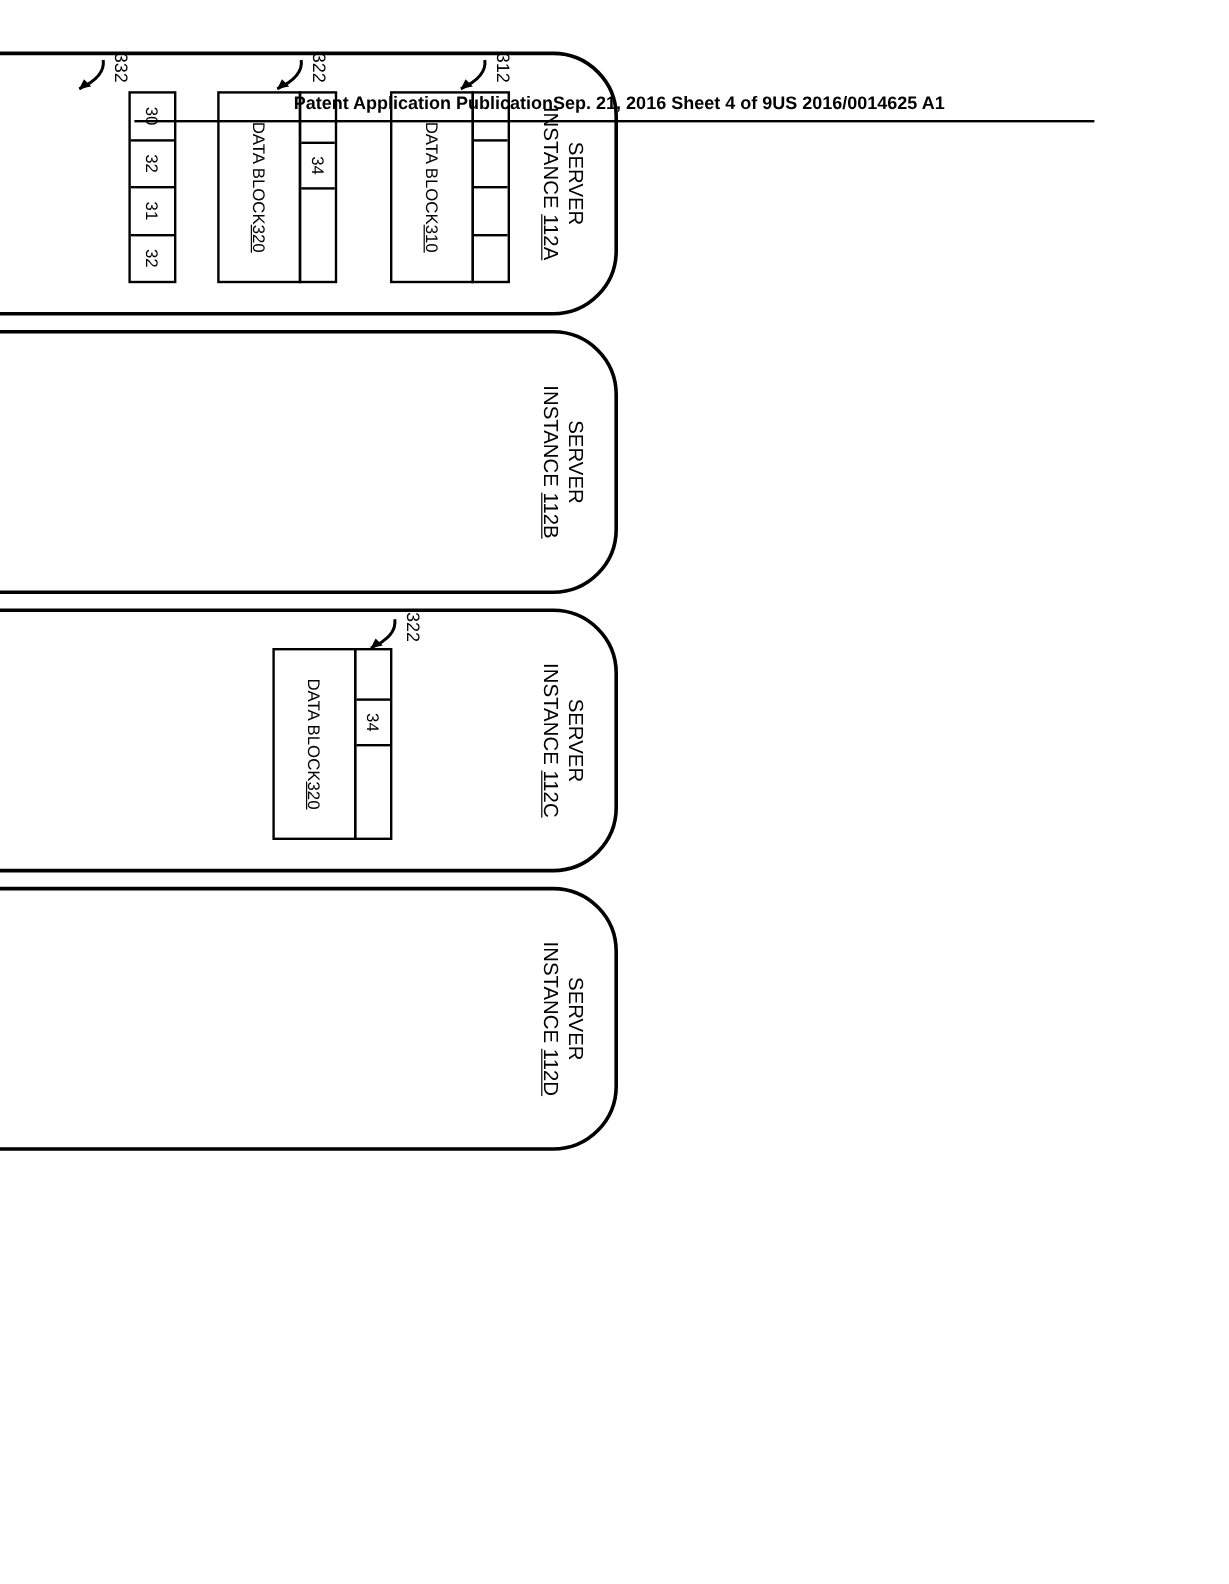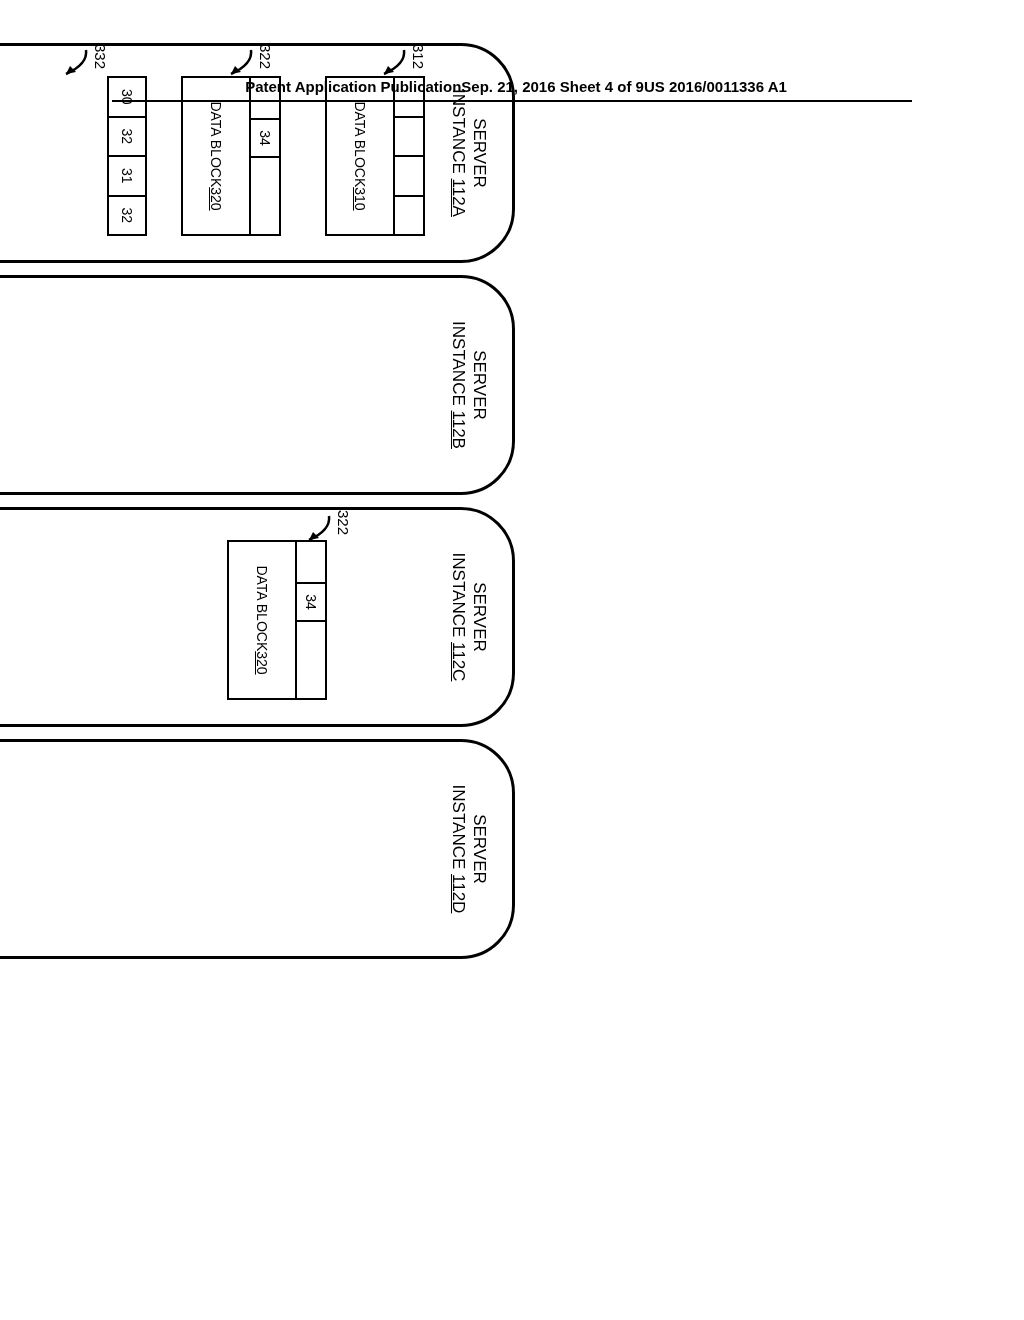--- a/index.html
+++ b/index.html
@@ -144,21 +144,21 @@
   }
 </style>
 </head>
 <body>
 
 <div class="page">
 
   <div class="header">
     <span>Patent Application Publication</span>
     <span>Sep. 21, 2016  Sheet 4 of 9</span>
-    <span>US 2016/0011336 A1</span>
+    <span>US 2016/0014625 A1</span>
   </div>
   <div class="header-rule"></div>
 
   <div class="diagram-wrap">
     <div class="diagram">
 
       <div class="servers">
 
         <div class="server">
           <div class="server-title">

